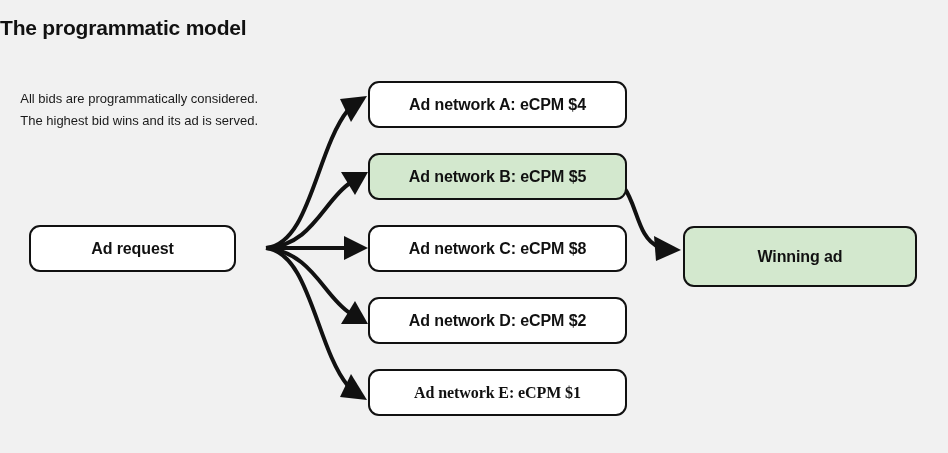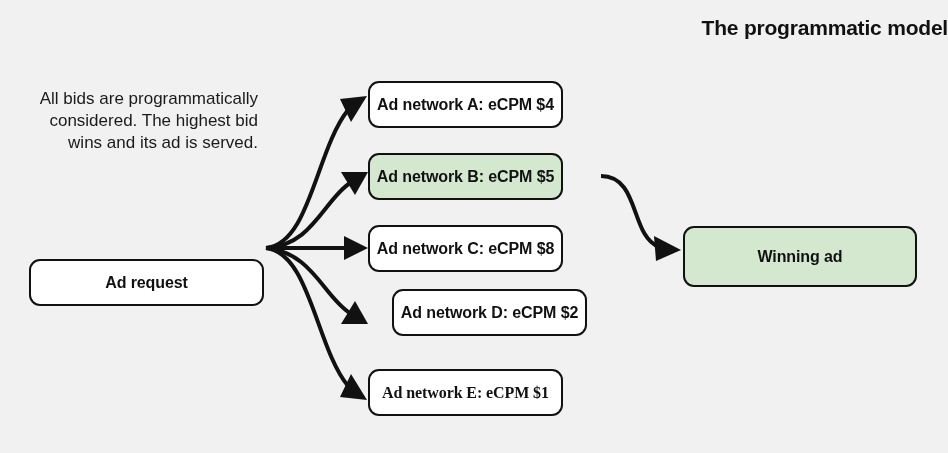--- a/index.html
+++ b/index.html
@@ -17,33 +17,33 @@
   #canvas {
     position: relative;
     width: 948px;
     height: 453px;
   }
   .title {
     position: absolute;
     left: 0;
     top: 16px;
     width: 948px;
-    text-align: right;
+    text-align: left;
     font-size: 21px;
     font-weight: bold;
     color: #111111;
     letter-spacing: -0.2px;
   }
   .caption {
     position: absolute;
     left: 14px;
     top: 88px;
     width: 244px;
     text-align: right;
-    font-size: 17px;
+    font-size: 13px;
     line-height: 22px;
     color: #1a1a1a;
   }
   .node {
     position: absolute;
     box-sizing: border-box;
     border: 2px solid #111111;
     border-radius: 11px;
     display: flex;
     align-items: center;
@@ -53,33 +53,32 @@
     color: #111111;
     letter-spacing: -0.1px;
     z-index: 3;
   }
   .node-white { background: #ffffff; }
   .node-green { background: #d3e8ce; align-items: center; }
 
   .node-request {
     left: 29px;
     top: 225px;
-    width: 235px;
+    width: 207px;
     height: 47px;
-    margin-top: 34px;
   }
   .node-net {
     left: 368px;
-    width: 195px;
+    width: 259px;
     height: 47px;
   }
   .node-a { top: 81px; }
   .node-b { top: 153px; }
   .node-c { top: 225px; }
-  .node-d { top: 289px; margin-left: 24px; }
+  .node-d { top: 297px; }
   .node-e { top: 369px; font-family: Liberation Serif, serif; }
 
   .node-winner {
     left: 683px;
     top: 226px;
     width: 234px;
     height: 61px;
   }
 
   svg.edges {

